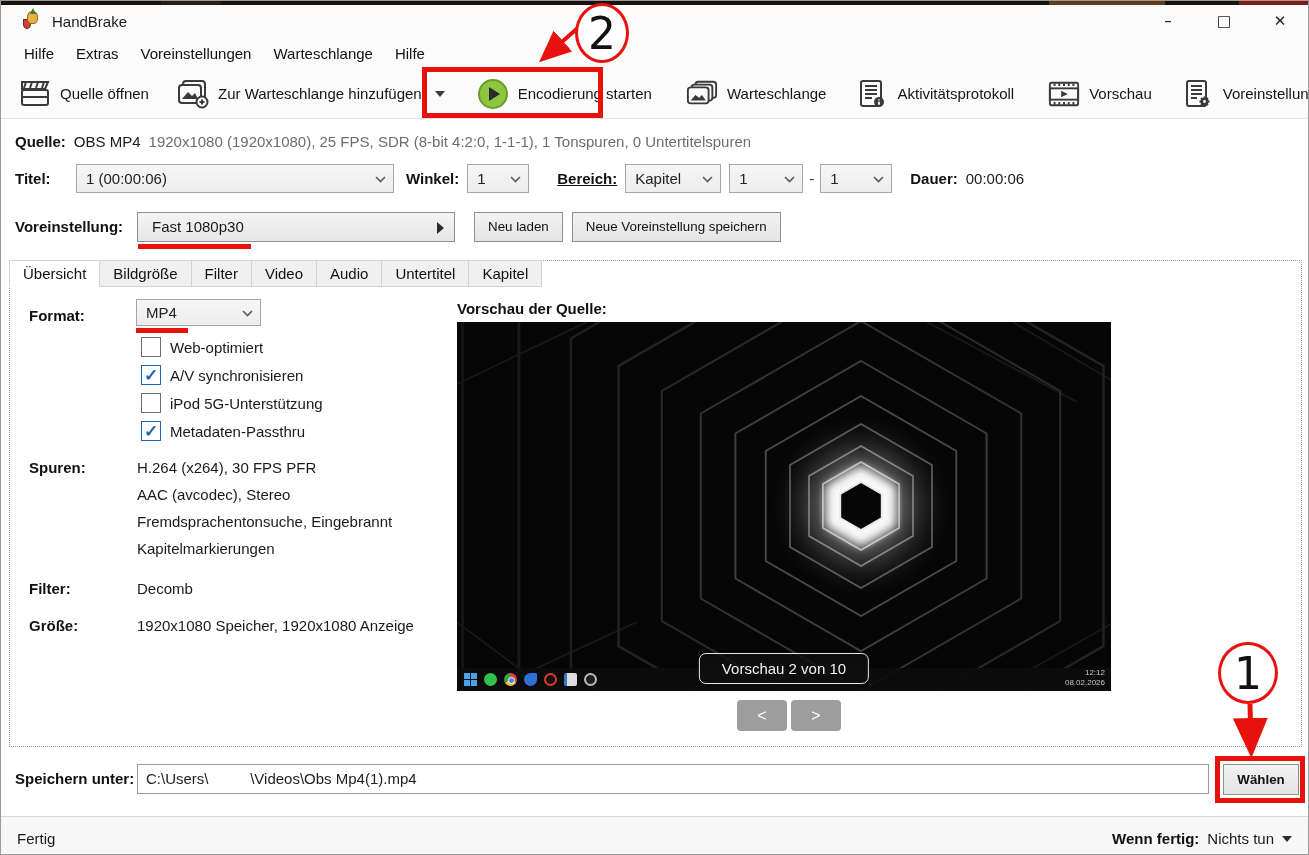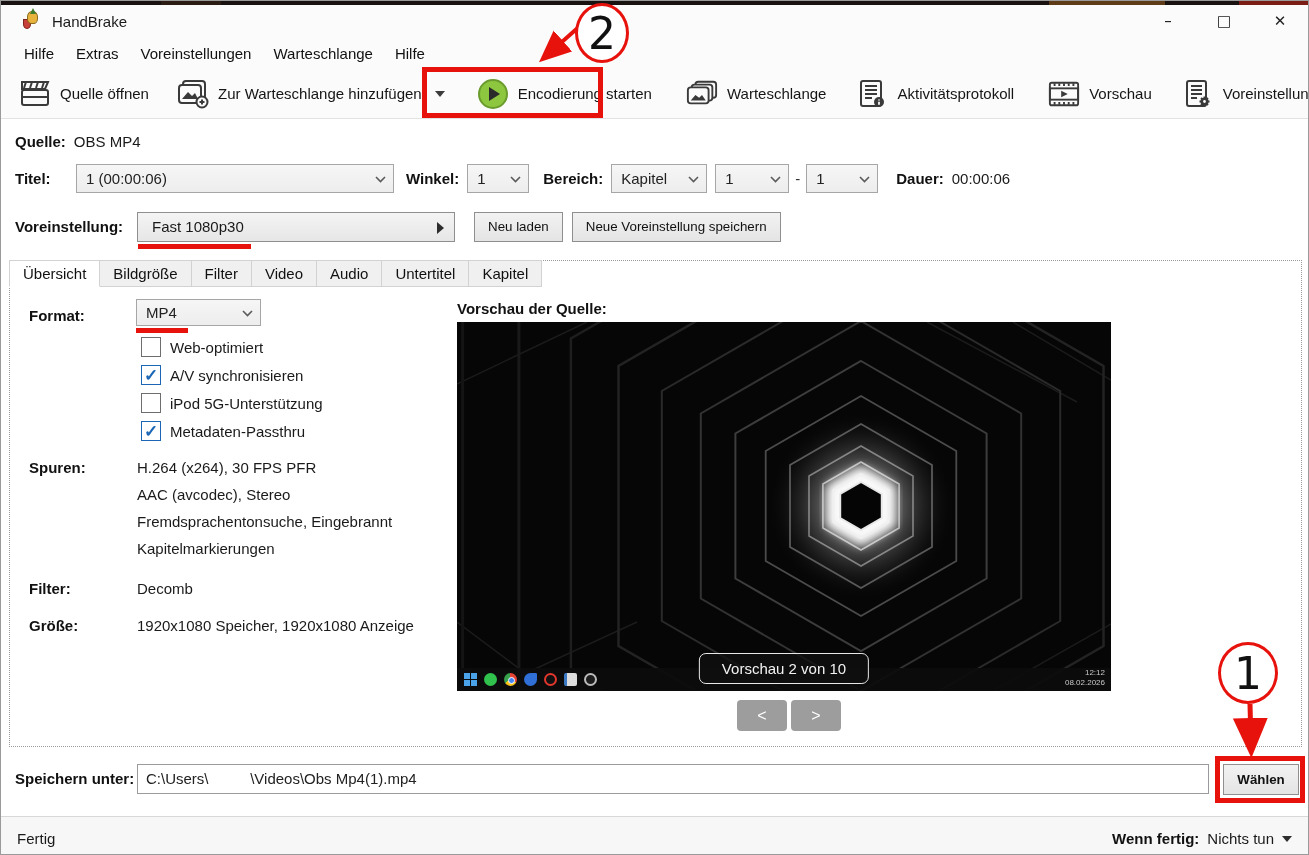--- a/index.html
+++ b/index.html
@@ -254,20 +254,21 @@
         <marker id="ah2" markerWidth="10" markerHeight="10" refX="6" refY="3.5" orient="auto">
       <path d="M0 0 L8 3.5 L0 7 z" fill="#e8120d"></path>
         </marker>
       </defs>
     <line x1="52" y1="8" x2="16" y2="40" stroke="#e8120d" stroke-width="4" marker-end="url(#ah2)"></line>
   </svg>
 
   <div class="row-quelle">
     <span class="lbl">Quelle:</span>
     <span>OBS MP4</span>
+    <span class="src-details">1920x1080 (1920x1080), 25 FPS, SDR (8-bit 4:2:0, 1-1-1), 1 Tonspuren, 0 Untertitelspuren</span>
   </div>
 
   <div class="row-titel">
     <span class="lbl" style="width:61px;">Titel:</span>
     <div class="selectbox" style="width:318px;">
       <span>1 (00:00:06)</span>
       <span class="chev">
           <svg width="11" height="7" viewBox="0 0 11 7">
             <polyline points="1,1 5.5,5.5 10,1" fill="none" stroke="#5a5a5a" stroke-width="1.6"></polyline>
           </svg>
@@ -275,21 +276,21 @@
     </div>
     <span class="lbl" style="margin-left:12px; margin-right:8px;">Winkel:</span>
     <div class="selectbox" style="width:62px;">
       <span>1</span>
       <span class="chev">
           <svg width="11" height="7" viewBox="0 0 11 7">
             <polyline points="1,1 5.5,5.5 10,1" fill="none" stroke="#5a5a5a" stroke-width="1.6"></polyline>
           </svg>
         </span>
     </div>
-    <span class="lbl" style="margin-left:14px; margin-right:8px;">Bereich:</span>
+    <span class="lbl" style="margin-left:28px; margin-right:8px;text-decoration:underline;">Bereich:</span>
     <div class="selectbox" style="width:96px;">
       <span>Kapitel</span>
       <span class="chev">
           <svg width="11" height="7" viewBox="0 0 11 7">
             <polyline points="1,1 5.5,5.5 10,1" fill="none" stroke="#5a5a5a" stroke-width="1.6"></polyline>
           </svg>
         </span>
     </div>
     <div class="selectbox" style="width:74px; margin-left:8px;">
       <span>1</span>

